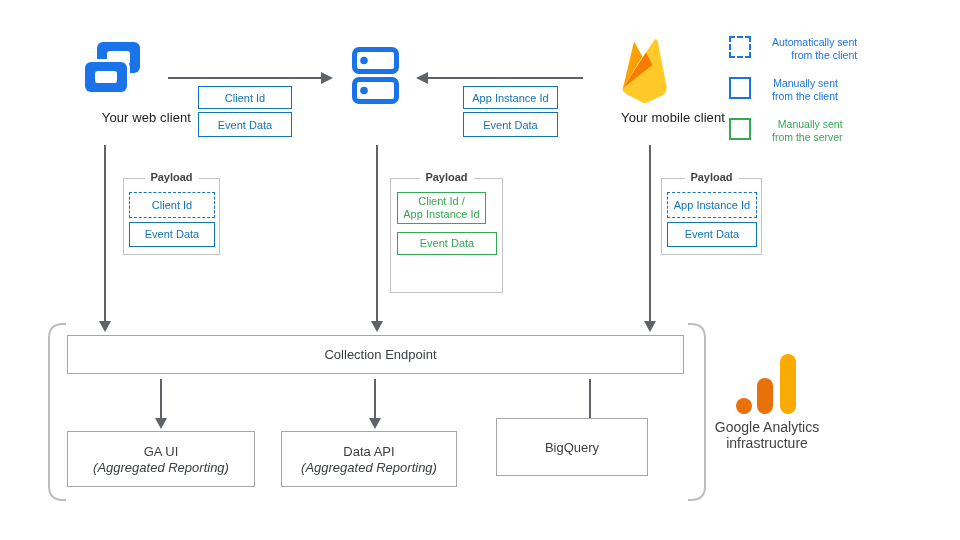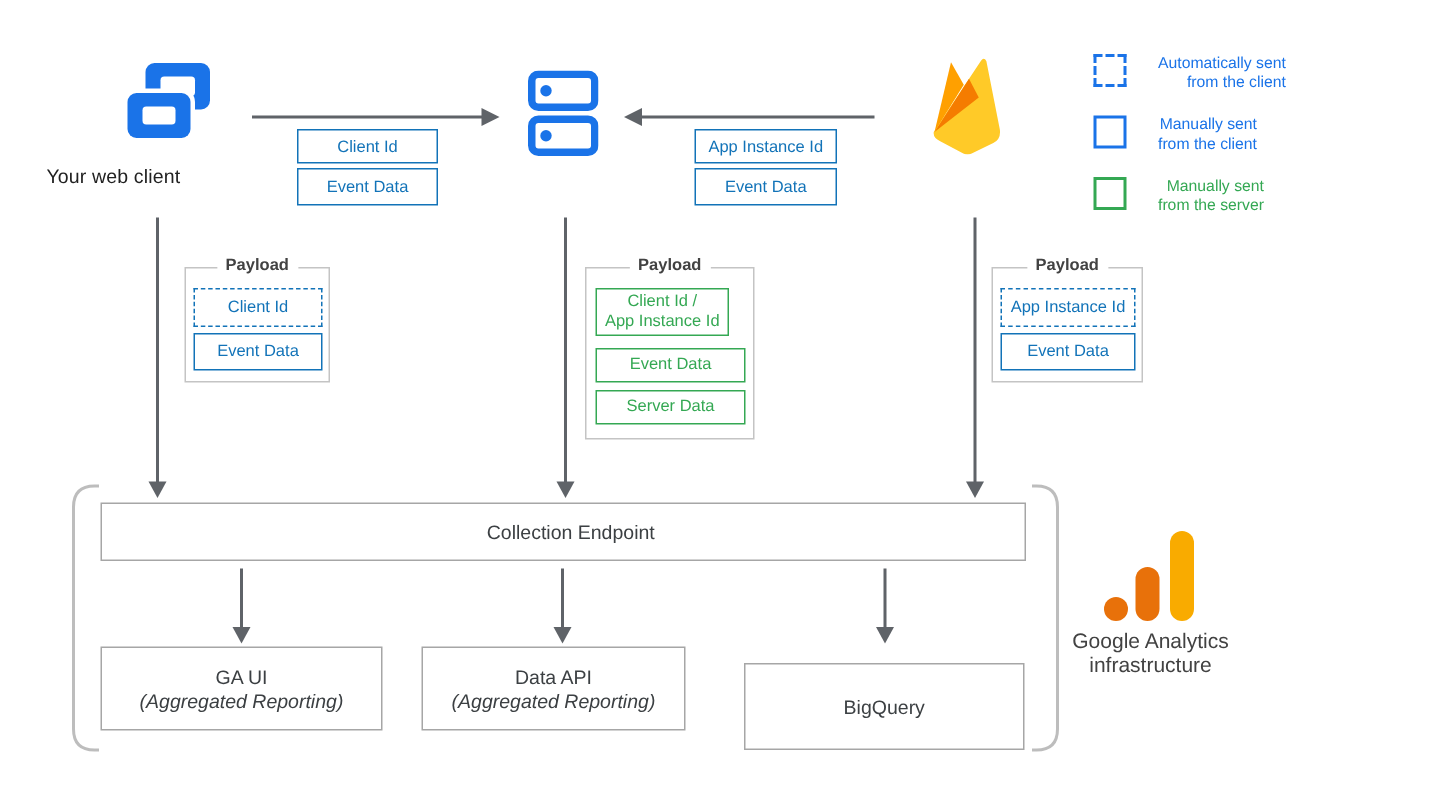--- a/index.html
+++ b/index.html
@@ -2,21 +2,21 @@
 <html><head>
 <meta charset="utf-8">
 <style>
   html,body{margin:0;padding:0;background:#fff;}
   .canvas{position:relative;width:960px;height:540px;background:#fff;overflow:hidden;
           font-family:"Liberation Sans",sans-serif;}
   .abs{position:absolute;}
   .multiline{white-space:pre-line;text-align:right;}
 
   
-  .node-label{position:absolute;width:160px;text-align:left;font-size:13px;font-weight:500;
+  .node-label{position:absolute;width:160px;text-align:right;font-size:13px;font-weight:500;
               color:#212121;letter-spacing:.1px;}
 
   
   .tagbox{position:absolute;border:1.5px solid #1273B8;color:#1273B8;background:#fff;
           font-size:11px;font-weight:500;display:flex;align-items:center;justify-content:center;
           box-sizing:border-box;}
 
   
   .harrow{position:absolute;height:2px;background:#5F6368;}
   .harrow.head-right::after{content:"";position:absolute;right:-11px;top:-5px;width:0;height:0;
@@ -79,20 +79,21 @@
     <circle cx="12" cy="13.5" r="3.8" fill="#1A73E8"></circle>
     <rect x="2.5" y="32.5" width="42" height="22" rx="4.5" fill="#fff" stroke="#1A73E8" stroke-width="5"></rect>
     <circle cx="12" cy="43.5" r="3.8" fill="#1A73E8"></circle>
   </svg>
 
   <svg class="abs" style="left:617px;top:37px" width="56" height="66" viewBox="0 0 56 66">
     <path fill="#FFCA28" d="M5.5,51 L37,3.5 Q39,0.8 40.6,3.8 L49.5,49 Q50.6,55.5 45.2,58.4 L30.8,65.3 Q28,66.6 25.2,65.3 L9.8,57.2 Q4.9,54.8 5.5,51 Z"></path>
     <path fill="#F57C00" d="M6,51 L29,15.5 L35.5,28 Z"></path>
     <path fill="#FFA000" d="M6,51 L17,4.5 L25.5,19.5 Z"></path>
   </svg>
+  <div class="node-label" style="left:565px;top:110px">Your mobile client</div>
 
   <div class="harrow head-right" style="left:168px;top:77px;width:154px"></div>
   <div class="harrow head-left" style="left:427px;top:77px;width:156px"></div>
 
   <div class="tagbox" style="left:198px;top:86px;width:94px;height:23px">Client Id</div>
   <div class="tagbox" style="left:198px;top:112px;width:94px;height:25px">Event Data</div>
   <div class="tagbox" style="left:463px;top:86px;width:95px;height:23px">App Instance Id</div>
   <div class="tagbox" style="left:463px;top:112px;width:95px;height:25px">Event Data</div>
 
   <div class="lgd-swatch sw-dashed-blue" style="left:729px;top:36px"></div>
@@ -115,21 +116,20 @@
     <div class="payload-title">Payload</div>
     <div class="pitem dashed-blue" style="top:13px;height:26px">Client Id</div>
     <div class="pitem solid-blue" style="top:43px;height:25px">Event Data</div>
   </div>
 
   <div class="payload" style="left:390px;top:178px;width:113px;height:115px">
     <div class="payload-title">Payload</div>
     <div class="pitem green multiline" style="top:13px;height:32px;left:6px;right:16px">Client Id /
 App Instance Id</div>
     <div class="pitem green" style="top:53px;height:23px;left:6px;right:5px">Event Data</div>
-    <div class="pitem green" style="top:81px;height:23px;left:6px;right:5px">Server Data</div>
   </div>
 
   <div class="payload" style="left:661px;top:178px;width:101px;height:77px">
     <div class="payload-title">Payload</div>
     <div class="pitem dashed-blue" style="top:13px;height:26px">App Instance Id</div>
     <div class="pitem solid-blue" style="top:43px;height:25px">Event Data</div>
   </div>
 
   <svg class="bracket-svg" width="960" height="540" viewBox="0 0 960 540">
     <path d="M66 324 L63 324 Q49 324 49 338 L49 486 Q49 500 63 500 L66 500" fill="none" stroke="#BDBDBD" stroke-width="2"></path>
@@ -145,21 +145,21 @@
   <div class="varrow" style="left:589px;top:379px;height:40px"></div>
 
   <div class="gbox" style="left:67px;top:431px;width:188px;height:56px">
     <div class="title">GA UI</div>
     <div class="subtitle multiline">(Aggregated Reporting)</div>
   </div>
   <div class="gbox" style="left:281px;top:431px;width:176px;height:56px">
     <div class="title">Data API</div>
     <div class="subtitle multiline">(Aggregated Reporting)</div>
   </div>
-  <div class="gbox" style="left:496px;top:442px;width:187px;height:58px">
+  <div class="gbox" style="left:496px;top:418px;width:152px;height:58px">
     <div class="title">BigQuery</div>
   </div>
 
   <svg class="abs" style="left:735px;top:352px" width="62" height="62" viewBox="0 0 62 62">
     <rect x="45" y="2" width="16" height="60" rx="8" fill="#F9AB00"></rect>
     <rect x="22" y="26" width="16" height="36" rx="8" fill="#E8710A"></rect>
     <circle cx="9" cy="54" r="8" fill="#E8710A"></circle>
   </svg>
   <div class="brand-text multiline">Google Analytics
 infrastructure</div>

